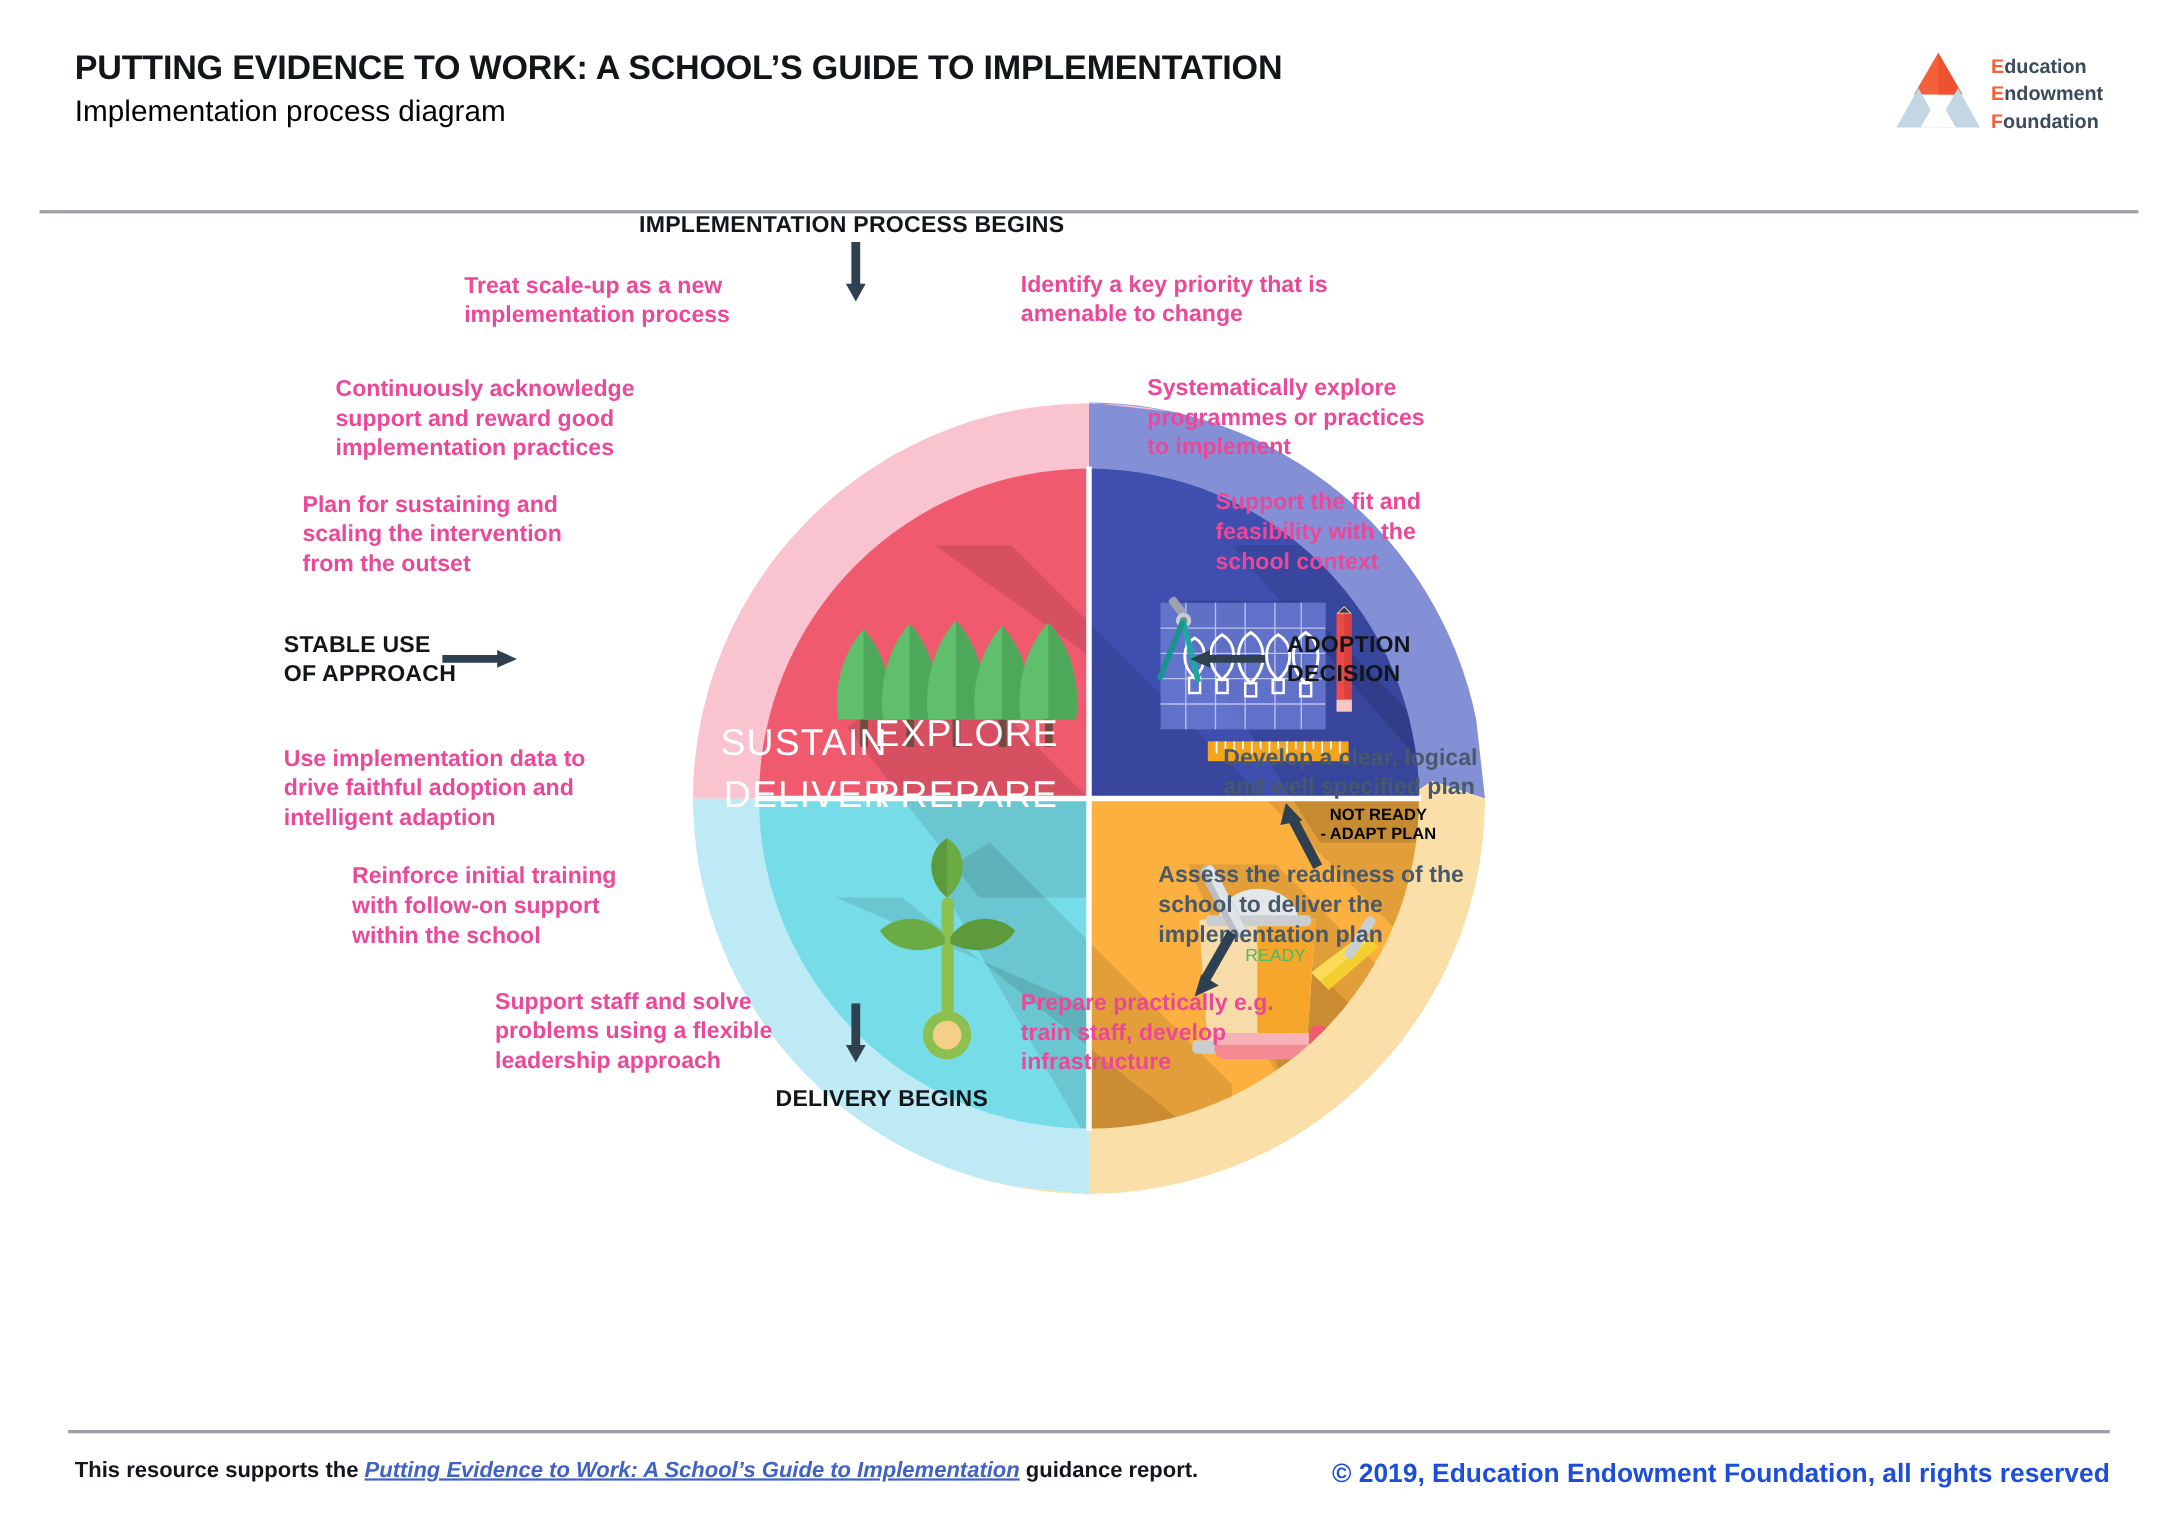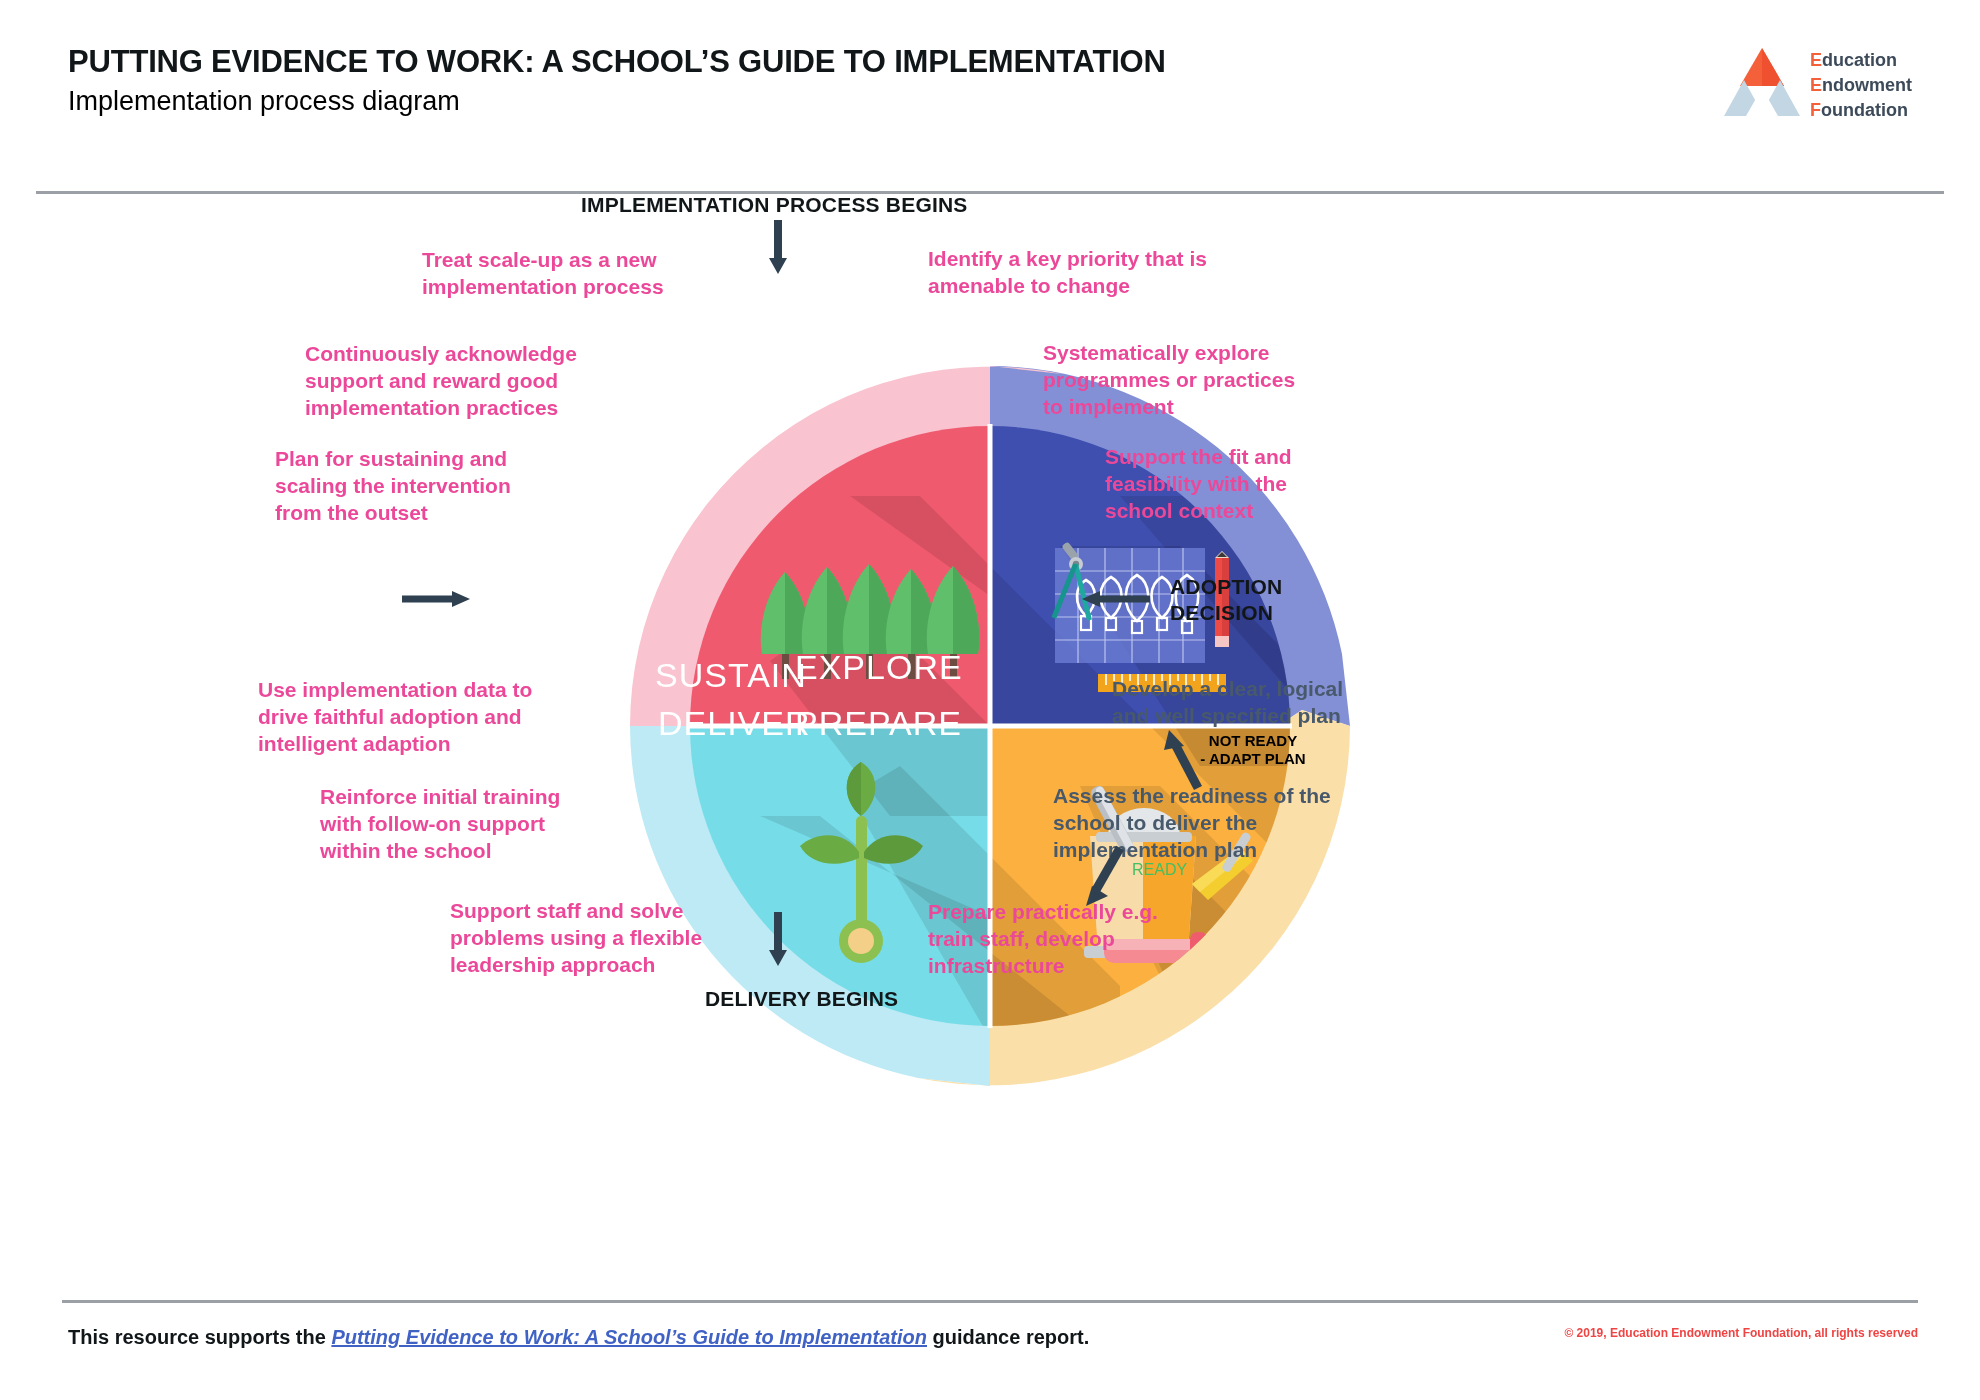--- a/index.html
+++ b/index.html
@@ -37,21 +37,21 @@
   #footer-rule{
     position:absolute;left:62px;top:1300px;width:1856px;height:3px;background:#9aa0a6;
   }
   #footer-left{
     position:absolute;left:68px;top:1326px;font-size:20px;font-weight:bold;color:#111619;
   }
   #footer-left .link{
     color:#4062c4;font-style:italic;text-decoration:underline;
   }
   #footer-right{
-    position:absolute;right:62px;top:1326px;font-size:12px;font-weight:bold;color:#ef4444;
+    position:absolute;right:62px;top:1326px;font-size:24px;font-weight:bold;color:#1d4ed8;
     text-align:right;
   }
   
   #stage{position:absolute;left:0;top:196px;width:1980px;height:1100px;}
   #wheel{position:absolute;left:560px;top:100px;width:860px;height:860px;}
   .note{
     position:absolute;font-size:21px;font-weight:bold;line-height:1.28;color:#ec4899;
   }
   .note.r{text-align:left;}
   .note.l{text-align:left;}
@@ -296,20 +296,21 @@
     <line x1="70" y1="11" x2="18" y2="11" stroke="#2f4050" stroke-width="7"></line>
     <polygon points="2,11 20,3 20,19" fill="#2f4050"></polygon>
   </svg>
 
   <div class="milestone" style="left:705px;top:790px;width:300px;">DELIVERY BEGINS</div>
   <svg style="position:absolute;left:766px;top:716px;" width="24" height="54" viewBox="0 0 24 54">
     <line x1="12" y1="0" x2="12" y2="40" stroke="#2f4050" stroke-width="8"></line>
     <polygon points="12,54 3,38 21,38" fill="#2f4050"></polygon>
   </svg>
 
+  <div class="milestone" style="left:258px;top:378px;width:220px;">STABLE USE<br>OF APPROACH</div>
   <svg style="position:absolute;left:402px;top:392px;" width="70" height="22" viewBox="0 0 70 22">
     <line x1="0" y1="11" x2="52" y2="11" stroke="#2f4050" stroke-width="7"></line>
     <polygon points="68,11 50,3 50,19" fill="#2f4050"></polygon>
   </svg>
 
   <div class="note r" style="left:928px;top:50px;width:290px;">Identify a key priority that is amenable to change</div>
   <div class="note r" style="left:1043px;top:144px;width:260px;">Systematically explore programmes or practices to implement</div>
   <div class="note r" style="left:1105px;top:248px;width:240px;">Support the fit and feasibility with the school context</div>
 
   <div class="note r muted" style="left:1112px;top:480px;width:270px;">Develop a clear, logical and well specified plan</div>

